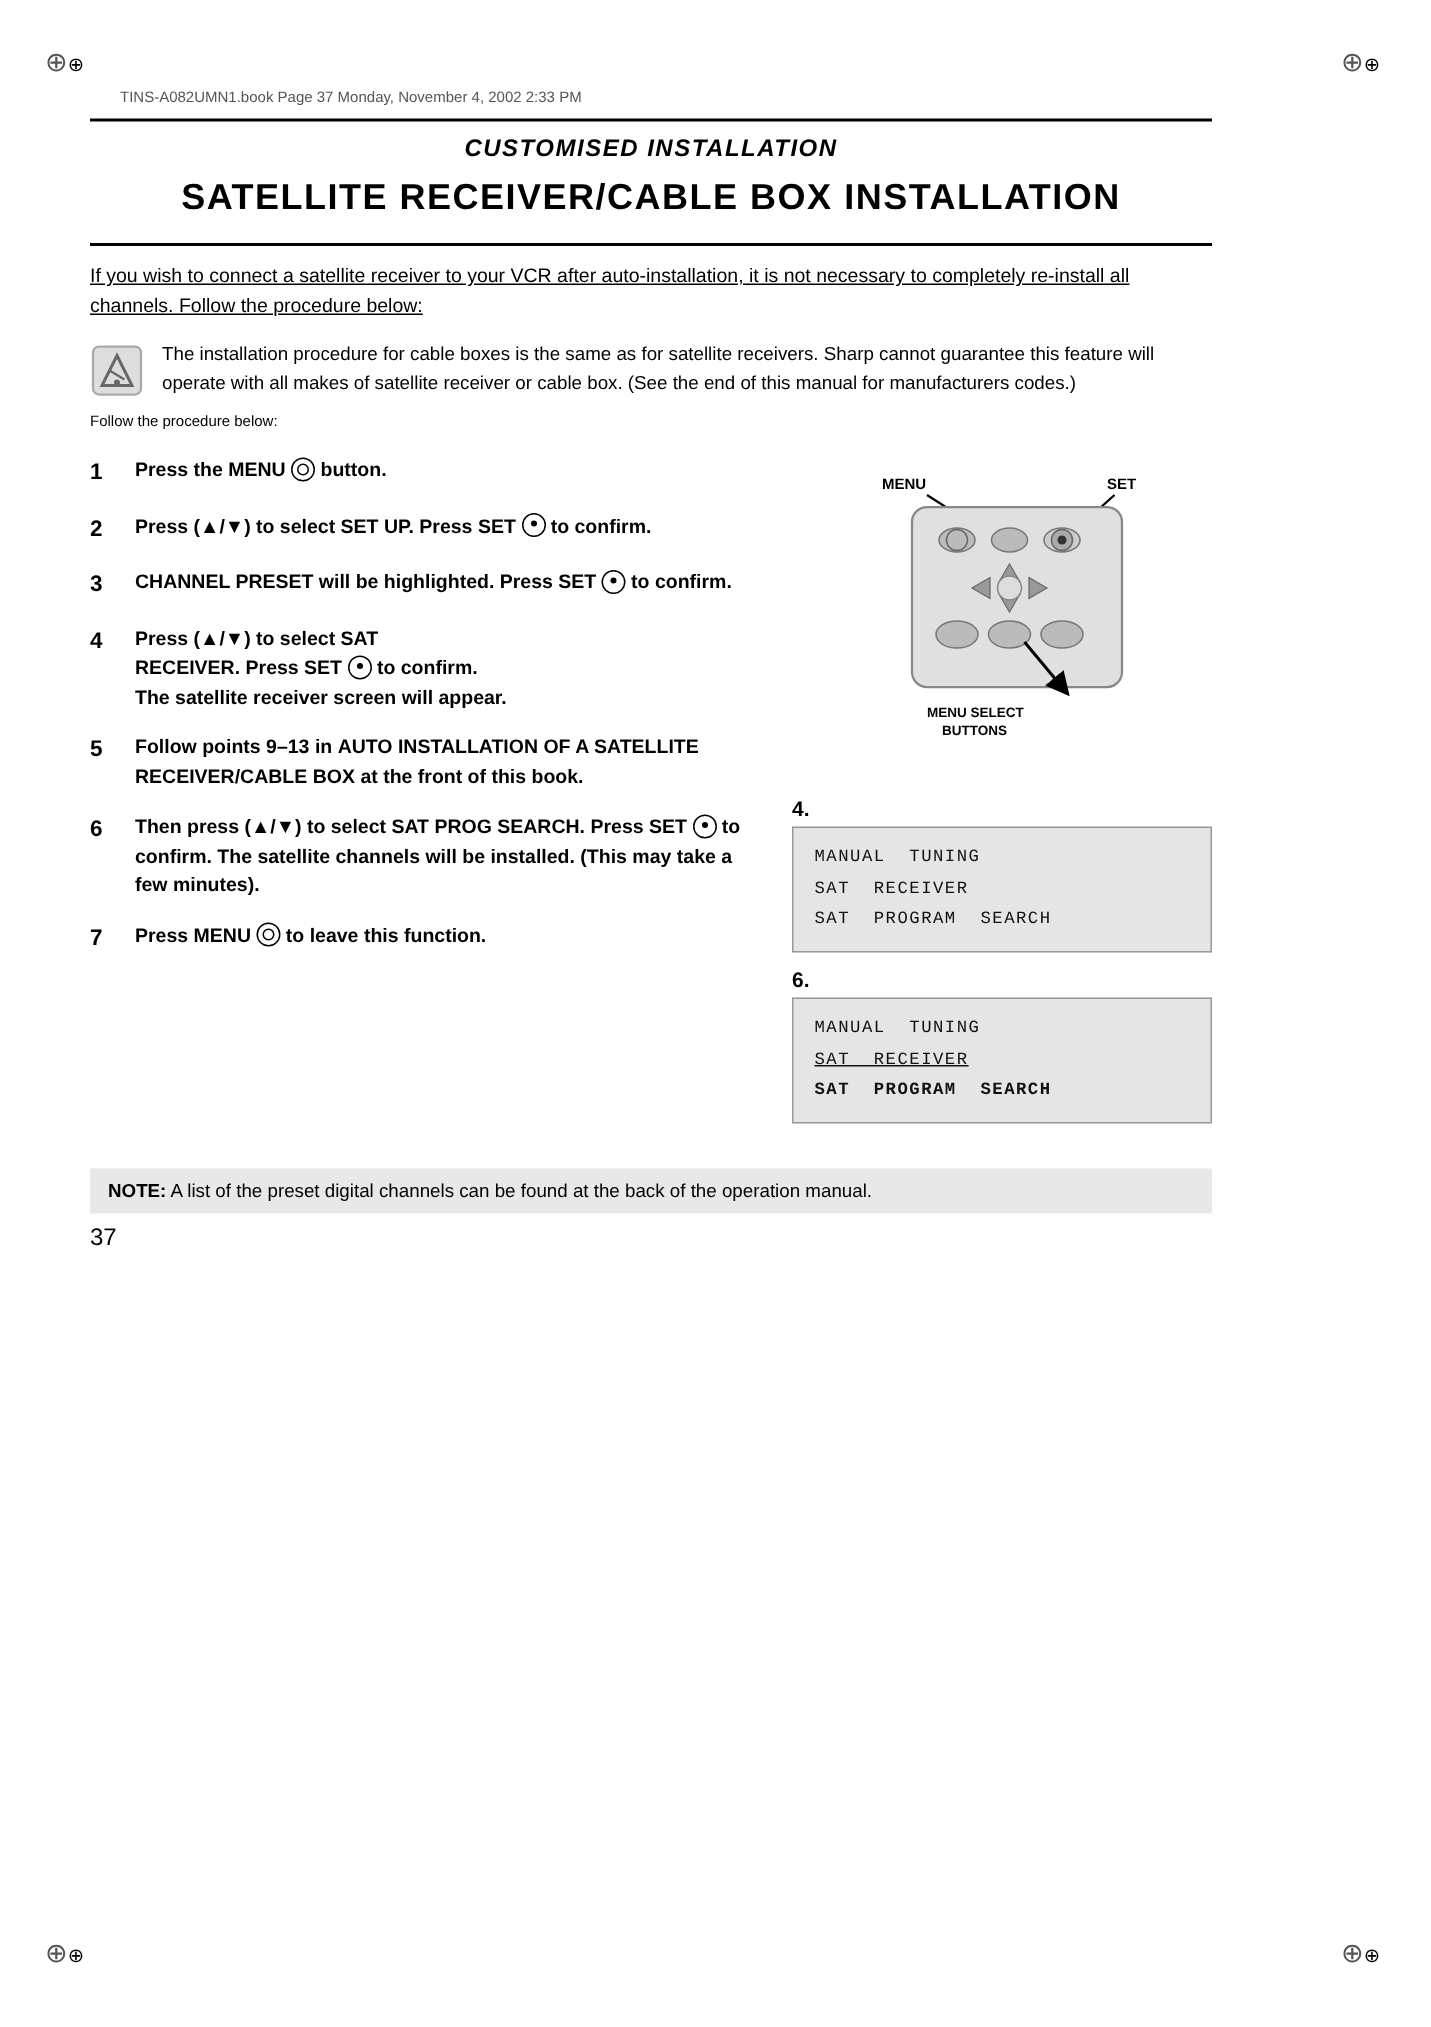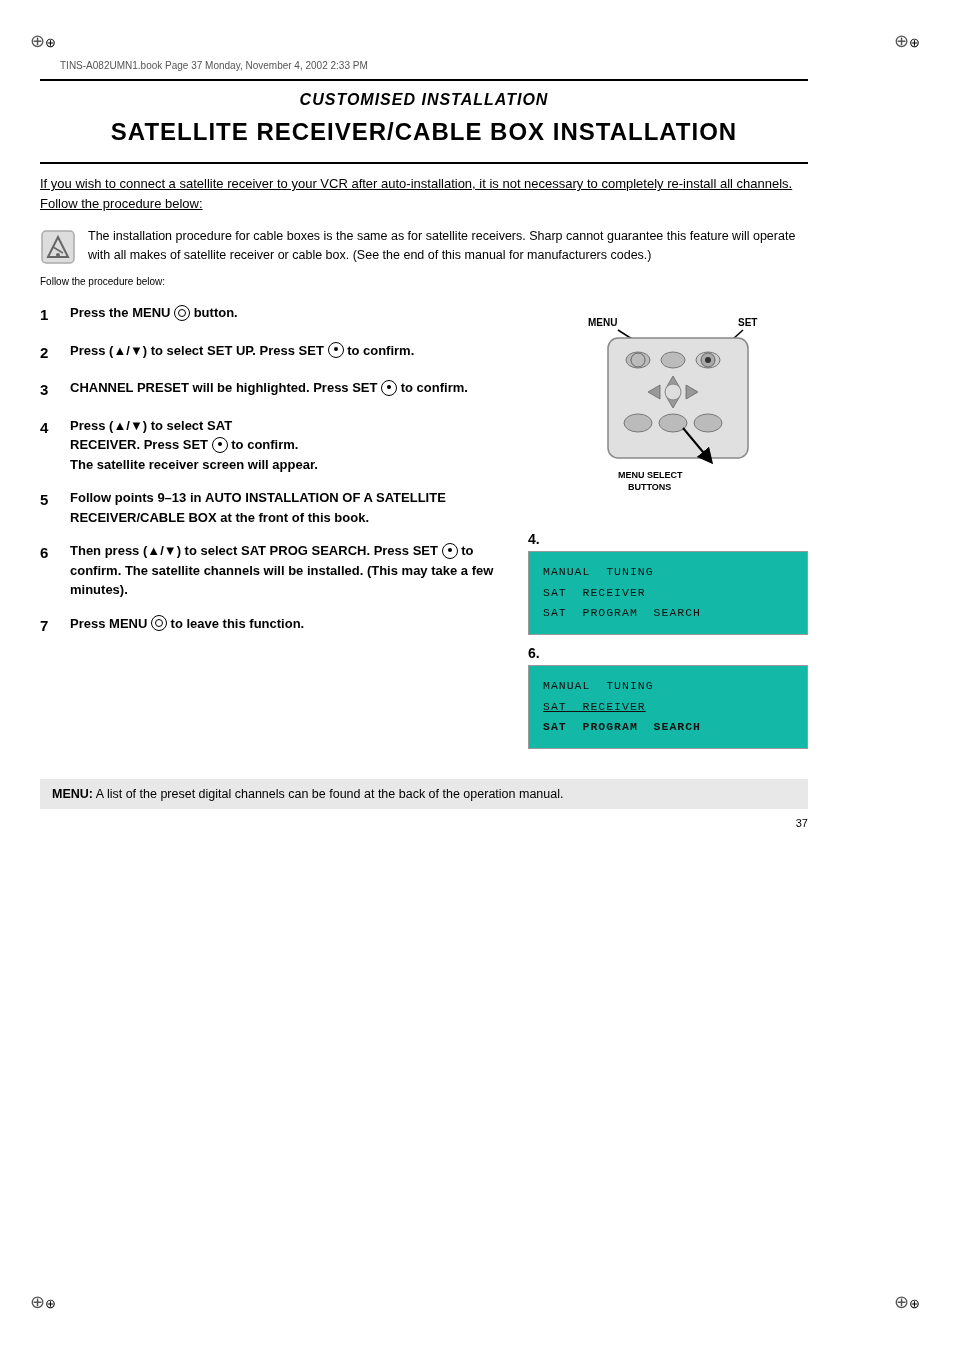--- a/index.html
+++ b/index.html
@@ -9,21 +9,21 @@
       background: #ffffff;
       font-family: Arial, Helvetica, sans-serif;
       font-size: 13px;
       color: #000;
       position: relative;
     }
 
     .page-container {
       width: 878px;
       min-height: 1351px;
-      padding: 60px 70px 60px 40px;
+      padding: 60px 70px 60px 60px;
       position: relative;
     }
 
     
     .corner-mark {
       position: absolute;
       width: 30px;
       height: 30px;
     }
     .corner-mark::before {
@@ -185,21 +185,21 @@
       height: 220px;
       margin-bottom: 8px;
     }
     .remote-diagram svg {
       width: 270px;
       height: 220px;
     }
 
     
     .screen-box {
-      background: #14b8a6;
+      background: #e5e5e5;
       border: 1px solid #999;
       padding: 10px 14px;
       margin-bottom: 10px;
       font-family: 'Courier New', monospace;
       font-size: 11.5px;
       letter-spacing: 1px;
       line-height: 1.8;
       color: #111;
       width: 100%;
     }
@@ -221,23 +221,23 @@
       font-weight: bold;
     }
 
     
     .footer {
       text-align: center;
       margin-top: 20px;
       font-size: 12px;
     }
     .page-number {
-      text-align: right;
+      text-align: left;
       margin-top: 8px;
-      font-size: 11px;
+      font-size: 16px;
     }
   </style>
 </head>
 <body>
 
 <div class="corner-mark corner-tl">⊕</div>
 <div class="corner-mark corner-tr">⊕</div>
 <div class="corner-mark corner-bl">⊕</div>
 <div class="corner-mark corner-br">⊕</div>
 
@@ -404,19 +404,19 @@
           <div>MANUAL&nbsp;&nbsp;TUNING</div>
           <div style="text-decoration: underline;">SAT&nbsp;&nbsp;RECEIVER</div>
           <div><strong>SAT&nbsp;&nbsp;PROGRAM&nbsp;&nbsp;SEARCH</strong></div>
         </div>
       </div>
 
     </div>
   </div>
 
   <div class="bottom-note">
-    <strong>MENU:</strong>
+    <strong>NOTE:</strong>
     <span>A list of the preset digital channels can be found at the back of the operation manual.</span>
   </div>
 
   <div class="page-number">37</div>
 
 </div>
 
 </body></html>

